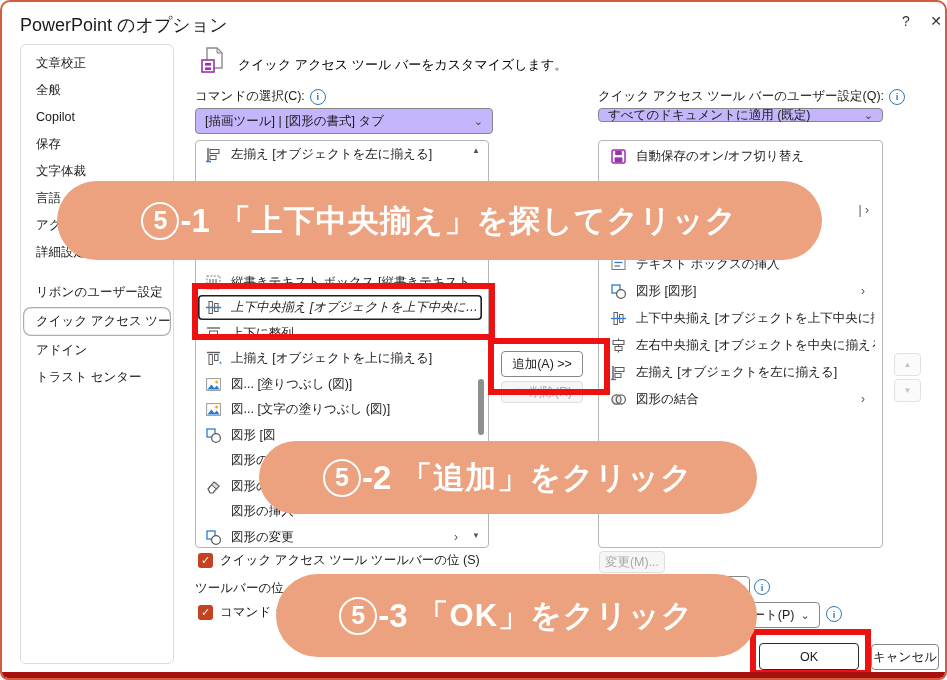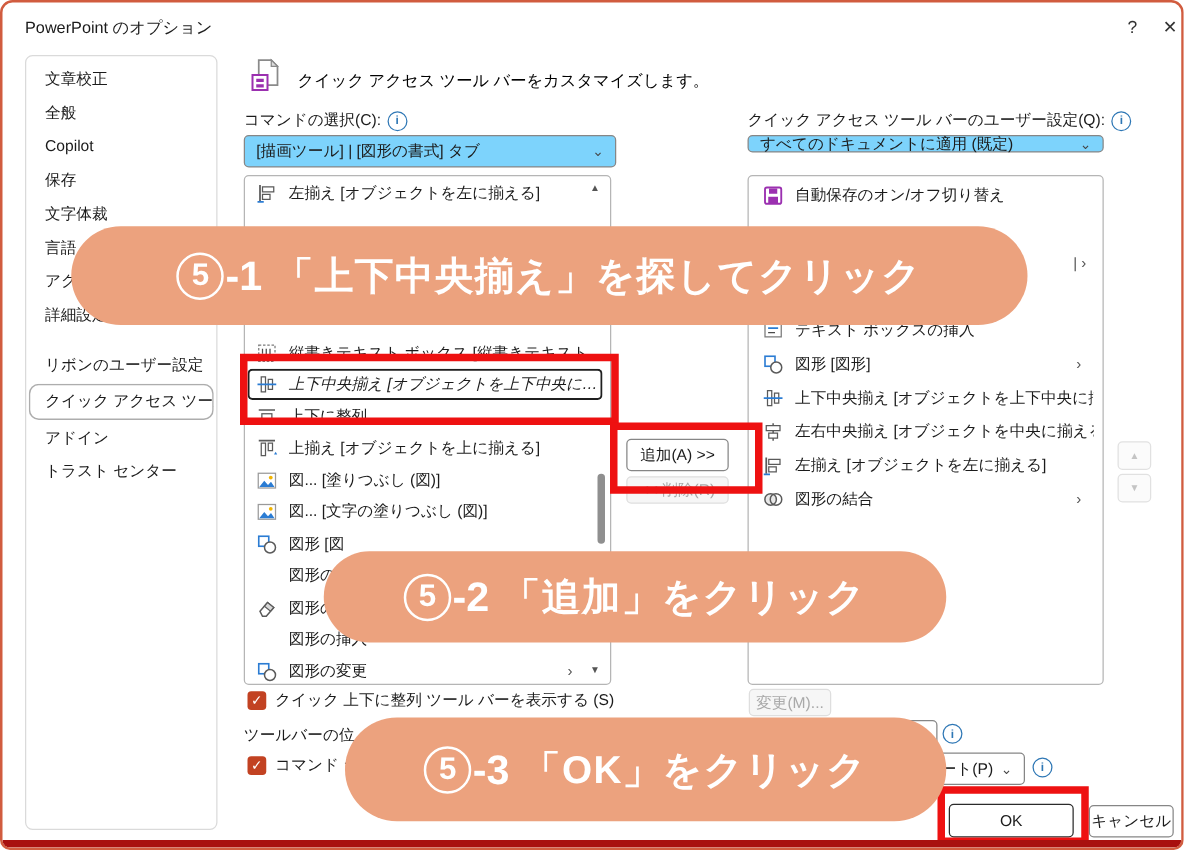--- a/index.html
+++ b/index.html
@@ -1,36 +1,36 @@
 <!DOCTYPE html>
 <html><head>
 <meta charset="utf-8">
 <style>
   html,body{margin:0;padding:0;background:#fff;font-family:"Liberation Sans","DejaVu Sans",sans-serif;}
   .stage{position:relative;width:947px;height:680px;background:#fff;border:2px solid #D15C3F;
          border-radius:10px 10px 8px 8px;box-sizing:border-box;overflow:hidden;}
   .abs{position:absolute;}
   .txt{color:#1b1b1b;font-size:12.5px;white-space:nowrap;}
   
-  .title{left:18px;top:11px;font-size:13px;color:#1b1b1b;}
+  .title{left:18px;top:11px;font-size:18px;color:#1b1b1b;}
   .tbbtn{top:8px;width:22px;height:22px;display:flex;align-items:center;justify-content:center;
          color:#333;font-size:14px;cursor:default;}
   
   .sidebox{left:18px;top:42px;width:154px;height:620px;border:1px solid #dadada;border-radius:6px;
            box-sizing:border-box;padding-top:5px;}
   .side-item{height:27px;line-height:27px;padding-left:15px;font-size:12.5px;color:#1b1b1b;white-space:nowrap;overflow:hidden;}
   .side-item.group-start{margin-top:13px;}
   .side-item.sel{box-shadow:inset 0 0 0 1.2px #adadad;border-radius:8px;height:29px;line-height:29px;margin:1px 2px;padding-left:13px;}
   
   .hdricon{left:196px;top:44px;width:30px;height:32px;}
   .hdrtxt{left:236px;top:54px;font-size:13px;}
   .fieldlabel{font-size:12.5px;color:#1b1b1b;display:flex;gap:5px;align-items:center;white-space:nowrap;}
   .info{display:inline-flex;width:14px;height:14px;border:1.4px solid #2E77B5;border-radius:50%;
         color:#2E77B5;font-size:9.5px;font-weight:bold;align-items:center;justify-content:center;flex:none;}
-  .drop{border:1px solid #868686;border-radius:4px;background:#7dd3fc;display:flex;align-items:center;
+  .drop{border:1px solid #868686;border-radius:4px;background:#c4b5fd;display:flex;align-items:center;
         justify-content:space-between;padding:0 9px;font-size:12.5px;color:#1b1b1b;box-sizing:border-box;white-space:nowrap;}
   .chev{color:#444;font-size:11px;}
   
   .listbox{border:1px solid #b5b5b5;border-radius:4px;background:#fff;box-sizing:border-box;}
   .lrow,.rrow{position:absolute;left:2px;height:25px;display:flex;align-items:center;font-size:12.5px;
         color:#1b1b1b;width:278px;overflow:hidden;white-space:nowrap;}
   .rrow{height:26px;width:272px;left:4px;}
   .lrow .ic,.rrow .ic{width:17px;height:17px;margin:0 9px 0 7px;flex:none;display:inline-flex;}
   .lrow.sel{width:284px;box-shadow:inset 0 0 0 1.6px #1f1f1f;border-radius:4px;font-style:italic;}
   .rowchev{position:absolute;right:18px;color:#555;font-size:12px;}
@@ -337,21 +337,21 @@
           <span class="rowchev">›</span>
         </div>
       </div>
   </div>
 
   <div class="abs spinbtn" style="left:892px;top:351px;width:27px;height:23px;">▲</div>
   <div class="abs spinbtn" style="left:892px;top:377px;width:27px;height:23px;">▼</div>
 
   <div class="abs cbrow" style="left:196px;top:550px;">
     <span class="cb">✓</span>
-    <span class="txt">クイック 上下に整列 ツール バーを表示する (S)</span>
+    <span class="txt">クイック アクセス ツール ツールバーの位 (S)</span>
   </div>
   <div class="abs txt" style="left:193px;top:578px;">ツールバーの位</div>
   <div class="abs cbrow" style="left:196px;top:602px;">
     <span class="cb">✓</span>
     <span class="txt">コマンド ラ</span>
   </div>
 
   <div class="abs btn disabled" style="left:597px;top:549px;width:66px;height:22px;">変更(M)...</div>
   <div class="abs btn" style="left:640px;top:574px;width:108px;height:23px;"></div>
   <div class="abs info" style="left:752px;top:577px;">i</div>

